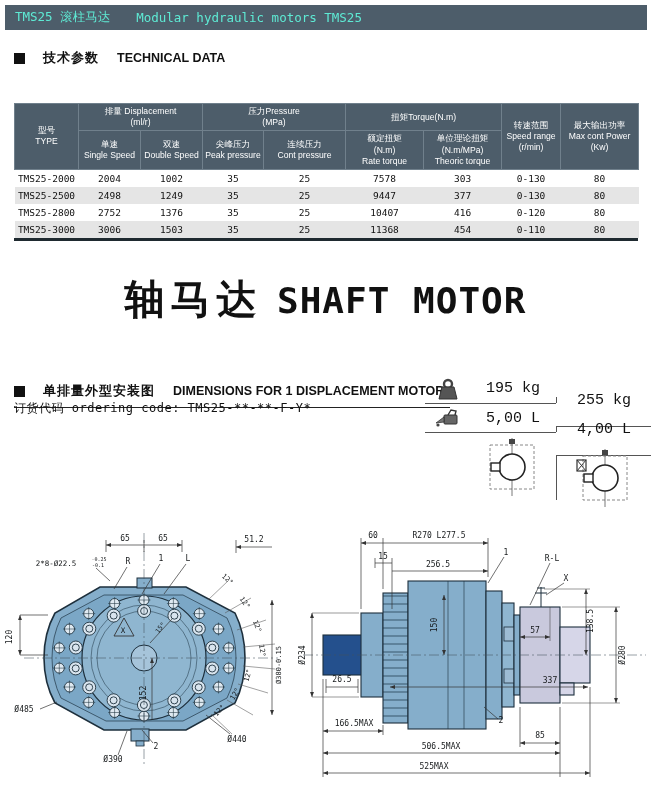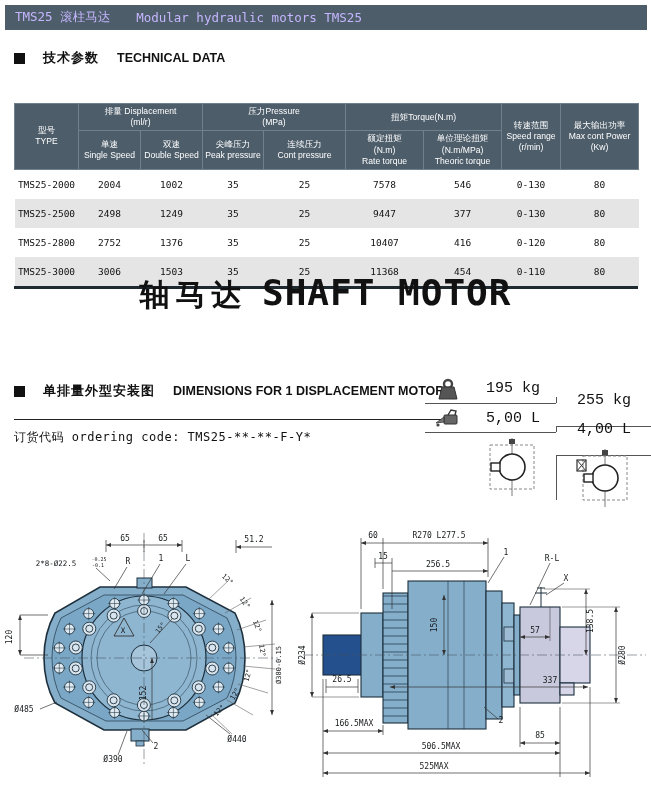--- a/index.html
+++ b/index.html
@@ -1,37 +1,37 @@
 <!DOCTYPE html>
 <html><head>
 <meta charset="utf-8">
 <style>
   html,body{margin:0;padding:0;background:#fff;}
   .page{position:relative;width:651px;height:797px;background:#fff;overflow:hidden;
         font-family:"Liberation Sans",sans-serif;color:#111;}
   .topbar{position:absolute;left:5px;top:5px;width:642px;height:25px;background:#4d5d6a;
-          color:#c4b5fd;display:flex;align-items:center;gap:26px;padding-left:10px;box-sizing:border-box;
+          color:#5eead4;display:flex;align-items:center;gap:26px;padding-left:10px;box-sizing:border-box;
           font-family:"DejaVu Sans Mono",monospace;font-size:12.5px;font-weight:500;}
   .sec-title{position:absolute;display:flex;align-items:center;gap:18px;font-weight:bold;}
   .sec-sq{width:11px;height:11px;background:#111;flex:0 0 auto;}
   .sec-cn{font-size:13px;letter-spacing:1px;}
   .sec-en{font-size:12.5px;font-family:Liberation Sans, sans-serif;}
   .tblwrap{position:absolute;left:14px;top:103px;width:624px;border-bottom:3px solid #1f2a30;}
   table.spec{border-collapse:collapse;table-layout:fixed;width:624px;}
   table.spec th{background:#4d5d6a;color:#fff;font-weight:normal;white-space:pre-line;
         border:1px solid #70808c;vertical-align:middle;text-align:center;
         font-size:8.6px;line-height:1.3;padding:2px 0;}
   table.spec td{text-align:center;font-family:"DejaVu Sans Mono",monospace;font-size:9.5px;
-        height:29px;padding:0;}
+        height:17px;padding:0;}
   table.spec tr.alt{background:#e5e5e5;}
   .bighead{position:absolute;left:0;top:272px;width:651px;text-align:center;white-space:nowrap;}
-  .bighead .cn{font-size:30px;font-weight:bold;letter-spacing:6px;}
+  .bighead .cn{font-size:40px;font-weight:bold;letter-spacing:6px;}
   .bighead .en{font-size:36px;font-weight:bold;font-family:"DejaVu Sans Mono",monospace;margin-left:10px;letter-spacing:1px;}
-  .sec2{top:382px;left:14px;border-bottom:1.6px solid #222;padding-bottom:19px;padding-right:6px;}
-  .ordering{position:absolute;left:14px;top:429px;font-size:12px;font-family:"DejaVu Sans Mono",monospace;letter-spacing:.5px;}
+  .sec2{top:382px;left:14px;border-bottom:1.6px solid #222;padding-bottom:7px;padding-right:6px;}
+  .ordering{position:absolute;left:14px;top:400px;font-size:12px;font-family:"DejaVu Sans Mono",monospace;letter-spacing:.5px;}
   .specbox{position:absolute;left:425px;top:374px;width:226px;display:grid;
            grid-template-columns:45px 86px 95px;grid-template-rows:29px 29px 68px;}
   .specbox .cell{display:flex;align-items:center;justify-content:center;
            font-family:Liberation Mono, monospace;font-size:15px;}
   .specbox .bl{border-left:1px solid #555;margin-top:23px;}
   .specbox .bt{border-top:1px solid #555;}
   svg text{font-family:"DejaVu Sans Mono",monospace;fill:#15181a;}
   .drawing{position:absolute;top:515px;}
 </style>
 </head>
@@ -97,21 +97,21 @@
         </tr>
       </thead>
       <tbody>
           <tr>
             <td>TMS25-2000</td>
             <td>2004</td>
             <td>1002</td>
             <td>35</td>
             <td>25</td>
             <td>7578</td>
-            <td>546</td>
+            <td>303</td>
             <td>0-130</td>
             <td>80</td>
           </tr>
           <tr class="alt">
             <td>TMS25-2500</td>
             <td>2498</td>
             <td>1249</td>
             <td>35</td>
             <td>25</td>
             <td>9447</td>

